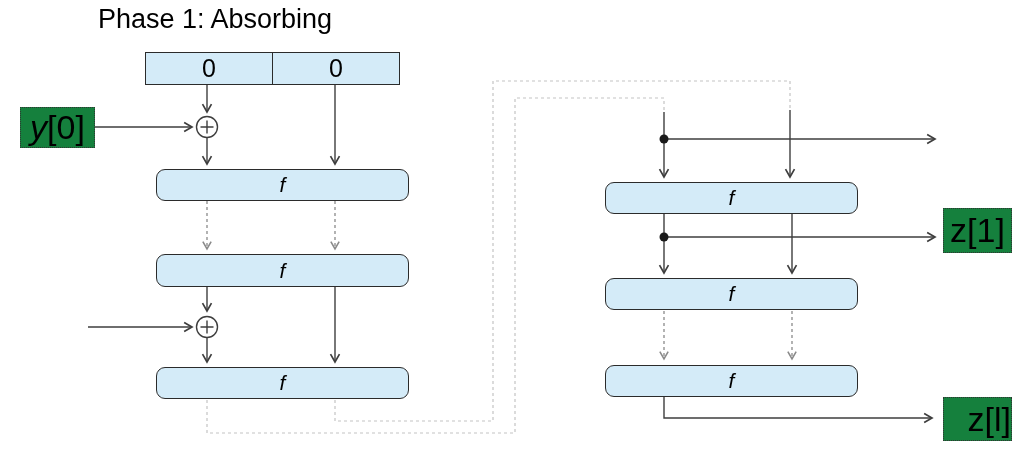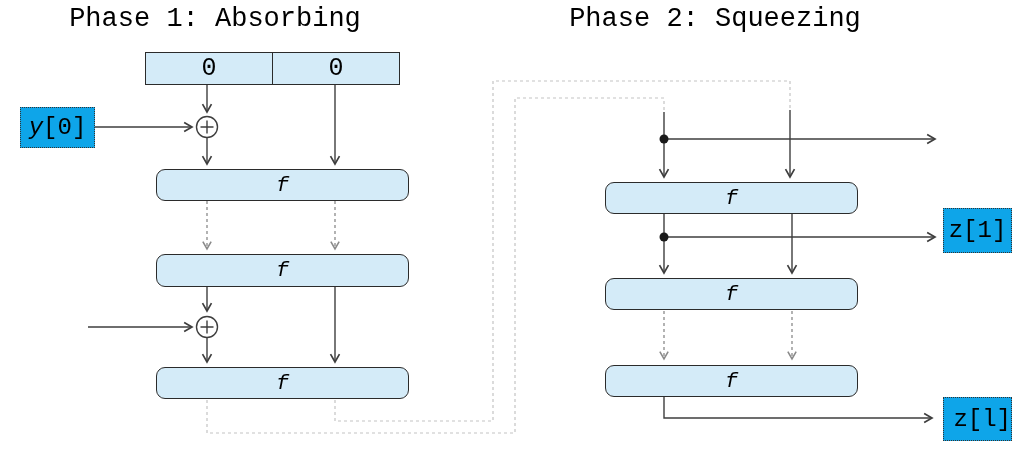--- a/index.html
+++ b/index.html
@@ -6,21 +6,21 @@
     --box-fill:#d4ebf8;
     --box-border:#2b2b2b;
     --line:#3e3e3e;
     --repeat-line:#8a8a8a;
     --connector-line:#c4c4c4;
     --text:#000000;
   }
   html,body{margin:0;padding:0;background:#ffffff;}
   #stage{
     position:relative;width:1023px;height:451px;background:#ffffff;
-    font-family:Liberation Mono, monospace;color:var(--text);overflow:hidden;
+    font-family:Liberation Sans, sans-serif;color:var(--text);overflow:hidden;
   }
   #wires{position:absolute;left:0;top:0;width:1023px;height:451px;z-index:1;}
   .s{stroke:var(--line);stroke-width:1.4;fill:none;}
   .d{stroke:var(--repeat-line);stroke-width:1.3;fill:none;stroke-dasharray:3 3;}
   .c{stroke:var(--connector-line);stroke-width:1.2;fill:none;stroke-dasharray:3 3;}
   .dot{fill:#1a1a1a;stroke:none;}
   .xorc{fill:#ffffff;stroke:var(--line);stroke-width:1.4;}
   .mk{fill:none;stroke-width:1.5;}
   .mk-dark{stroke:var(--line);}
   .mk-gray{stroke:var(--repeat-line);}
@@ -38,23 +38,23 @@
   }
   .register .cell + .cell{border-left:1.4px solid var(--box-border);}
   .fbox{
     position:absolute;z-index:2;box-sizing:border-box;
     background:var(--box-fill);border:1.5px solid var(--box-border);border-radius:9px;
     display:flex;align-items:center;justify-content:center;
     font-size:21px;font-style:italic;
   }
   .io-box{
     position:absolute;z-index:2;box-sizing:border-box;
-    background:#0ea5e9;border:1.6px dotted #333333;
+    background:#15803d;border:1.6px dotted #333333;
     display:flex;align-items:center;justify-content:center;
-    font-size:24px;
+    font-size:34px;
   }
   .it{font-style:italic;}
 </style>
 </head>
 <body>
 
 <div id="stage">
 
   <svg id="wires" viewBox="0 0 1023 451">
     <defs>
@@ -99,21 +99,20 @@
       <circle class="xorc" cx="207" cy="127" r="10.5"></circle>
       <path class="s" d="M200.5,127 H213.5 M207,120.5 V133.5"></path>
     </g>
     <g>
       <circle class="xorc" cx="207" cy="327" r="10.5"></circle>
       <path class="s" d="M200.5,327 H213.5 M207,320.5 V333.5"></path>
     </g>
   </svg>
 
   <div class="title" style="left:60px;top:3px;width:310px;">Phase 1: Absorbing</div>
-  <div class="title" style="left:550px;top:3px;width:330px;">Phase 2: Squeezing</div>
 
   <div class="register" style="left:145px;top:52px;width:255px;height:33px;">
     <div class="cell">0</div>
     <div class="cell">0</div>
   </div>
 
   <div class="fbox" style="left:156px;top:169px;width:253px;height:32px;">f</div>
   <div class="fbox" style="left:156px;top:254px;width:253px;height:33px;">f</div>
   <div class="fbox" style="left:156px;top:367px;width:253px;height:32px;">f</div>
 

